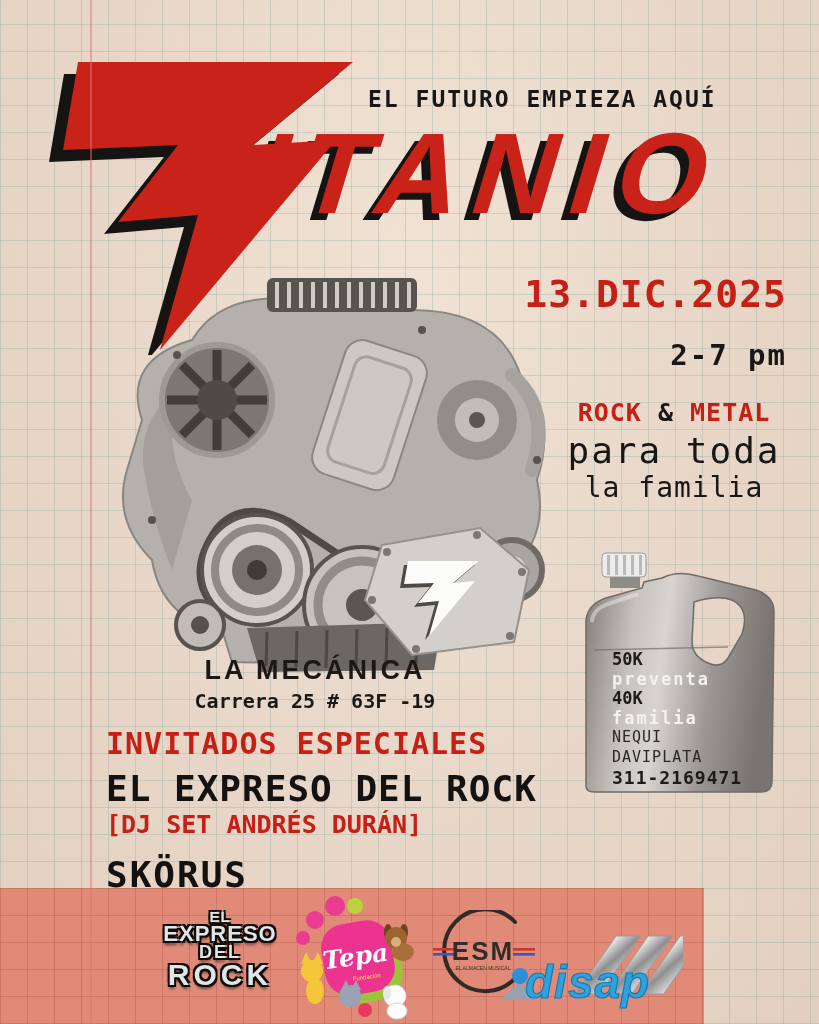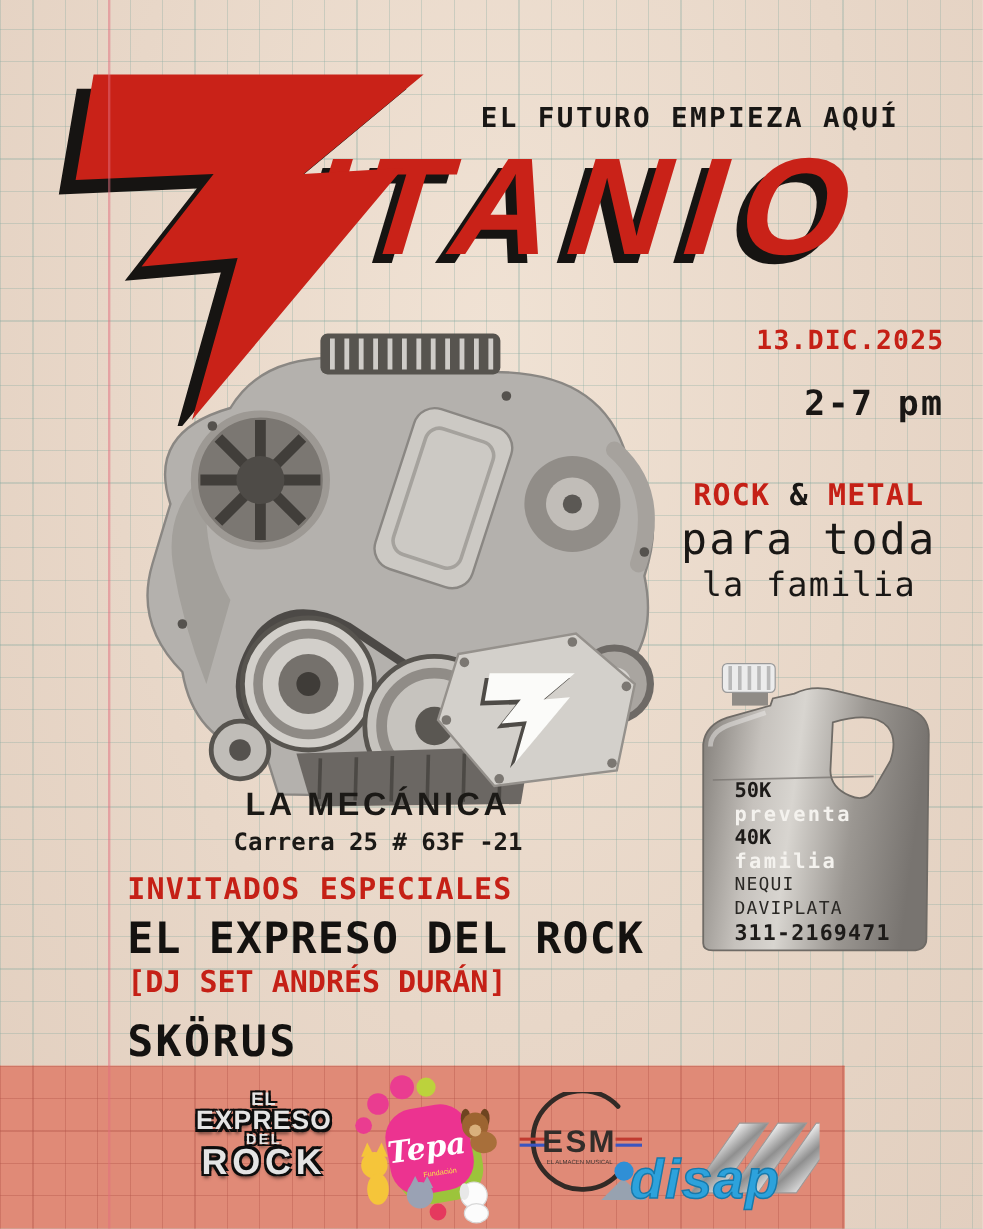--- a/index.html
+++ b/index.html
@@ -18,35 +18,35 @@
     background-image:
       repeating-linear-gradient(90deg, rgba(126,166,157,.30) 0 1px, transparent 1px 27px),
       repeating-linear-gradient(0deg, rgba(126,166,157,.30) 0 1px, transparent 1px 27px),
       radial-gradient(ellipse at 50% 28%, #f0e2d4 0%, #e8d7c8 55%, #e2cfbf 100%);
   }
   .margin-line{position:absolute;left:90px;top:0;width:2px;height:1024px;background:rgba(226,110,126,.5);z-index:9;pointer-events:none;}
 
   
   .bolt-svg{position:absolute;left:48px;top:50px;width:315px;height:305px;z-index:3;}
   .tagline{
-    position:absolute;left:368px;top:86px;width:414px;text-align:center;
+    position:absolute;left:368px;top:86px;width:414px;
     font-weight:700;font-size:23px;letter-spacing:2px;color:var(--ink);z-index:4;
   }
   .title-rest{
     position:absolute;left:256px;top:116px;z-index:2;
     font-family:"Liberation Sans",sans-serif;font-weight:900;font-style:italic;
     font-size:115px;line-height:1;letter-spacing:14px;color:var(--title-red);
     transform:skewX(-6deg);
     text-shadow:-8px 7px 0 #161412;
     white-space:nowrap;
   }
 
   
   .schedule{position:absolute;right:32px;top:272px;text-align:right;z-index:4;}
-  .schedule .date{font-weight:700;font-size:22px;letter-spacing:1px;color:var(--accent-red);}
+  .schedule .date{font-weight:700;font-size:38px;letter-spacing:1px;color:var(--accent-red);}
   .schedule .time{font-weight:700;font-size:29px;letter-spacing:2px;color:var(--ink);margin-top:22px;}
 
   
   .genre{position:absolute;right:20px;top:398px;width:250px;text-align:center;z-index:4;}
   .genre .l1{font-weight:700;font-size:25px;letter-spacing:1px;}
   .genre .l1 .red{color:var(--accent-red);}
   .genre .l1 .amp{color:var(--ink);}
   .genre .l2{font-size:36px;letter-spacing:2px;color:var(--ink);margin-top:3px;}
   .genre .l3{font-size:28px;letter-spacing:1px;color:var(--ink);text-align:center;}
 
@@ -62,21 +62,21 @@
   .jug-text .pay{font-weight:500;font-size:15px;color:#2a2825;letter-spacing:1px;}
   .jug-text .phone{font-weight:700;font-size:18px;color:#1d1b19;letter-spacing:1px;margin-top:1px;}
 
   
   .venue{position:absolute;left:140px;top:655px;width:350px;text-align:center;z-index:6;}
   .venue .name{font-family:"Liberation Sans",sans-serif;font-weight:900;font-size:27px;letter-spacing:3px;color:#1b1916;}
   .venue .addr{font-weight:600;font-size:20px;color:#1b1916;margin-top:3px;}
 
   
   .lineup{position:absolute;left:106px;top:726px;z-index:6;white-space:nowrap;}
-  .lineup .heading{font-weight:700;font-size:25px;letter-spacing:1px;color:var(--accent-red);}
+  .lineup .heading{font-weight:700;font-size:30px;letter-spacing:1px;color:var(--accent-red);}
   .lineup .act1{font-weight:700;font-size:36px;letter-spacing:1px;color:#141210;margin-top:7px;}
   .lineup .act1-detail{font-weight:700;font-size:25px;color:var(--accent-red);margin-top:1px;}
   .lineup .act2{font-weight:700;font-size:36px;letter-spacing:2px;color:#141210;margin-top:15px;}
 
   
   .band{
     position:absolute;left:0;top:888px;width:704px;height:136px;z-index:8;
     background-color:var(--band-salmon);
     background-image:
       repeating-linear-gradient(90deg, rgba(178,84,72,.38) 0 1px, transparent 1px 27px),
@@ -84,21 +84,21 @@
   }
   .logo-expreso{
     position:absolute;left:145px;top:22px;width:150px;text-align:center;
     font-family:"Liberation Sans",sans-serif;font-weight:900;color:#e4e4e4;line-height:.92;
   }
   .logo-expreso div{
     text-shadow:-2px -2px 0 #0d0d0d,2px -2px 0 #0d0d0d,-2px 2px 0 #0d0d0d,2px 2px 0 #0d0d0d,0 4px 3px rgba(0,0,0,.55);
   }
   .logo-expreso .e1{font-size:15px;letter-spacing:1px;}
   .logo-expreso .e2{font-size:22px;letter-spacing:1px;}
-  .logo-expreso .e3{font-size:12px;letter-spacing:2px;}
+  .logo-expreso .e3{font-size:18px;letter-spacing:2px;}
   .logo-expreso .e4{font-size:30px;letter-spacing:4px;}
   .logo-tepa{position:absolute;left:293px;top:6px;width:127px;height:126px;}
   .logo-esm{position:absolute;left:427px;top:22px;width:118px;height:92px;}
   .logo-disap{position:absolute;left:523px;top:44px;width:160px;height:78px;}
 </style>
 </head>
 <body>
 
 <div class="poster">
 
@@ -236,21 +236,21 @@
       <div class="dark">40K</div>
       <div class="light">familia</div>
       <div class="pay">NEQUI</div>
       <div class="pay">DAVIPLATA</div>
       <div class="phone">311-2169471</div>
     </div>
   </div>
 
   <div class="venue">
     <div class="name">LA MECÁNICA</div>
-    <div class="addr">Carrera 25 # 63F -21</div>
+    <div class="addr">Carrera 25 # 63F -19</div>
   </div>
 
   <div class="lineup">
     <div class="heading">INVITADOS ESPECIALES</div>
     <div class="act1">EL EXPRESO DEL ROCK</div>
     <div class="act1-detail">[DJ SET ANDRÉS DURÁN]</div>
     <div class="act2">SKÖRUS</div>
   </div>
 
   <div class="band">

